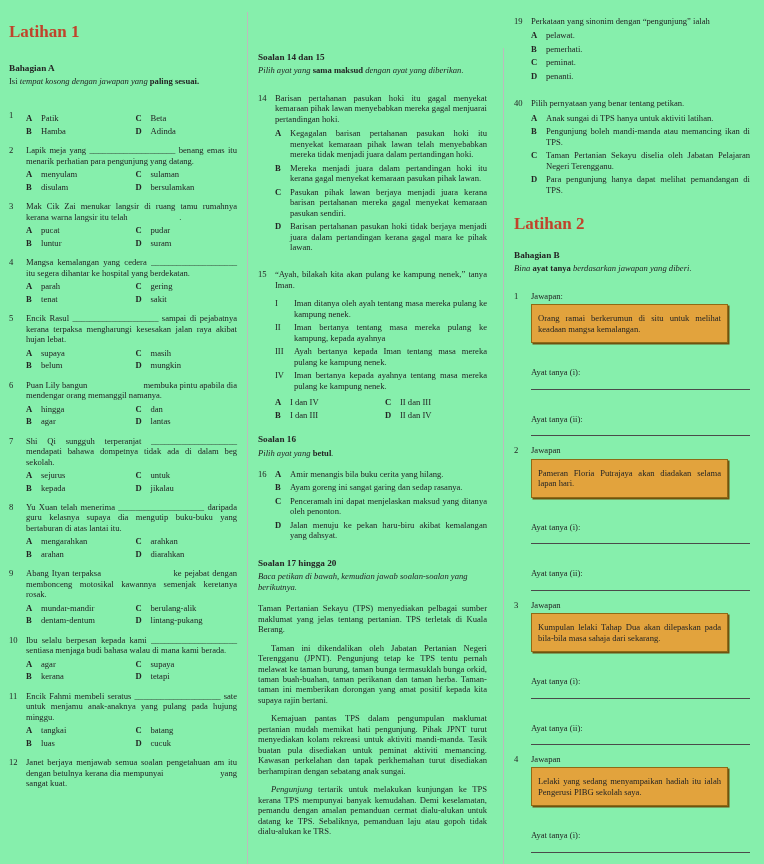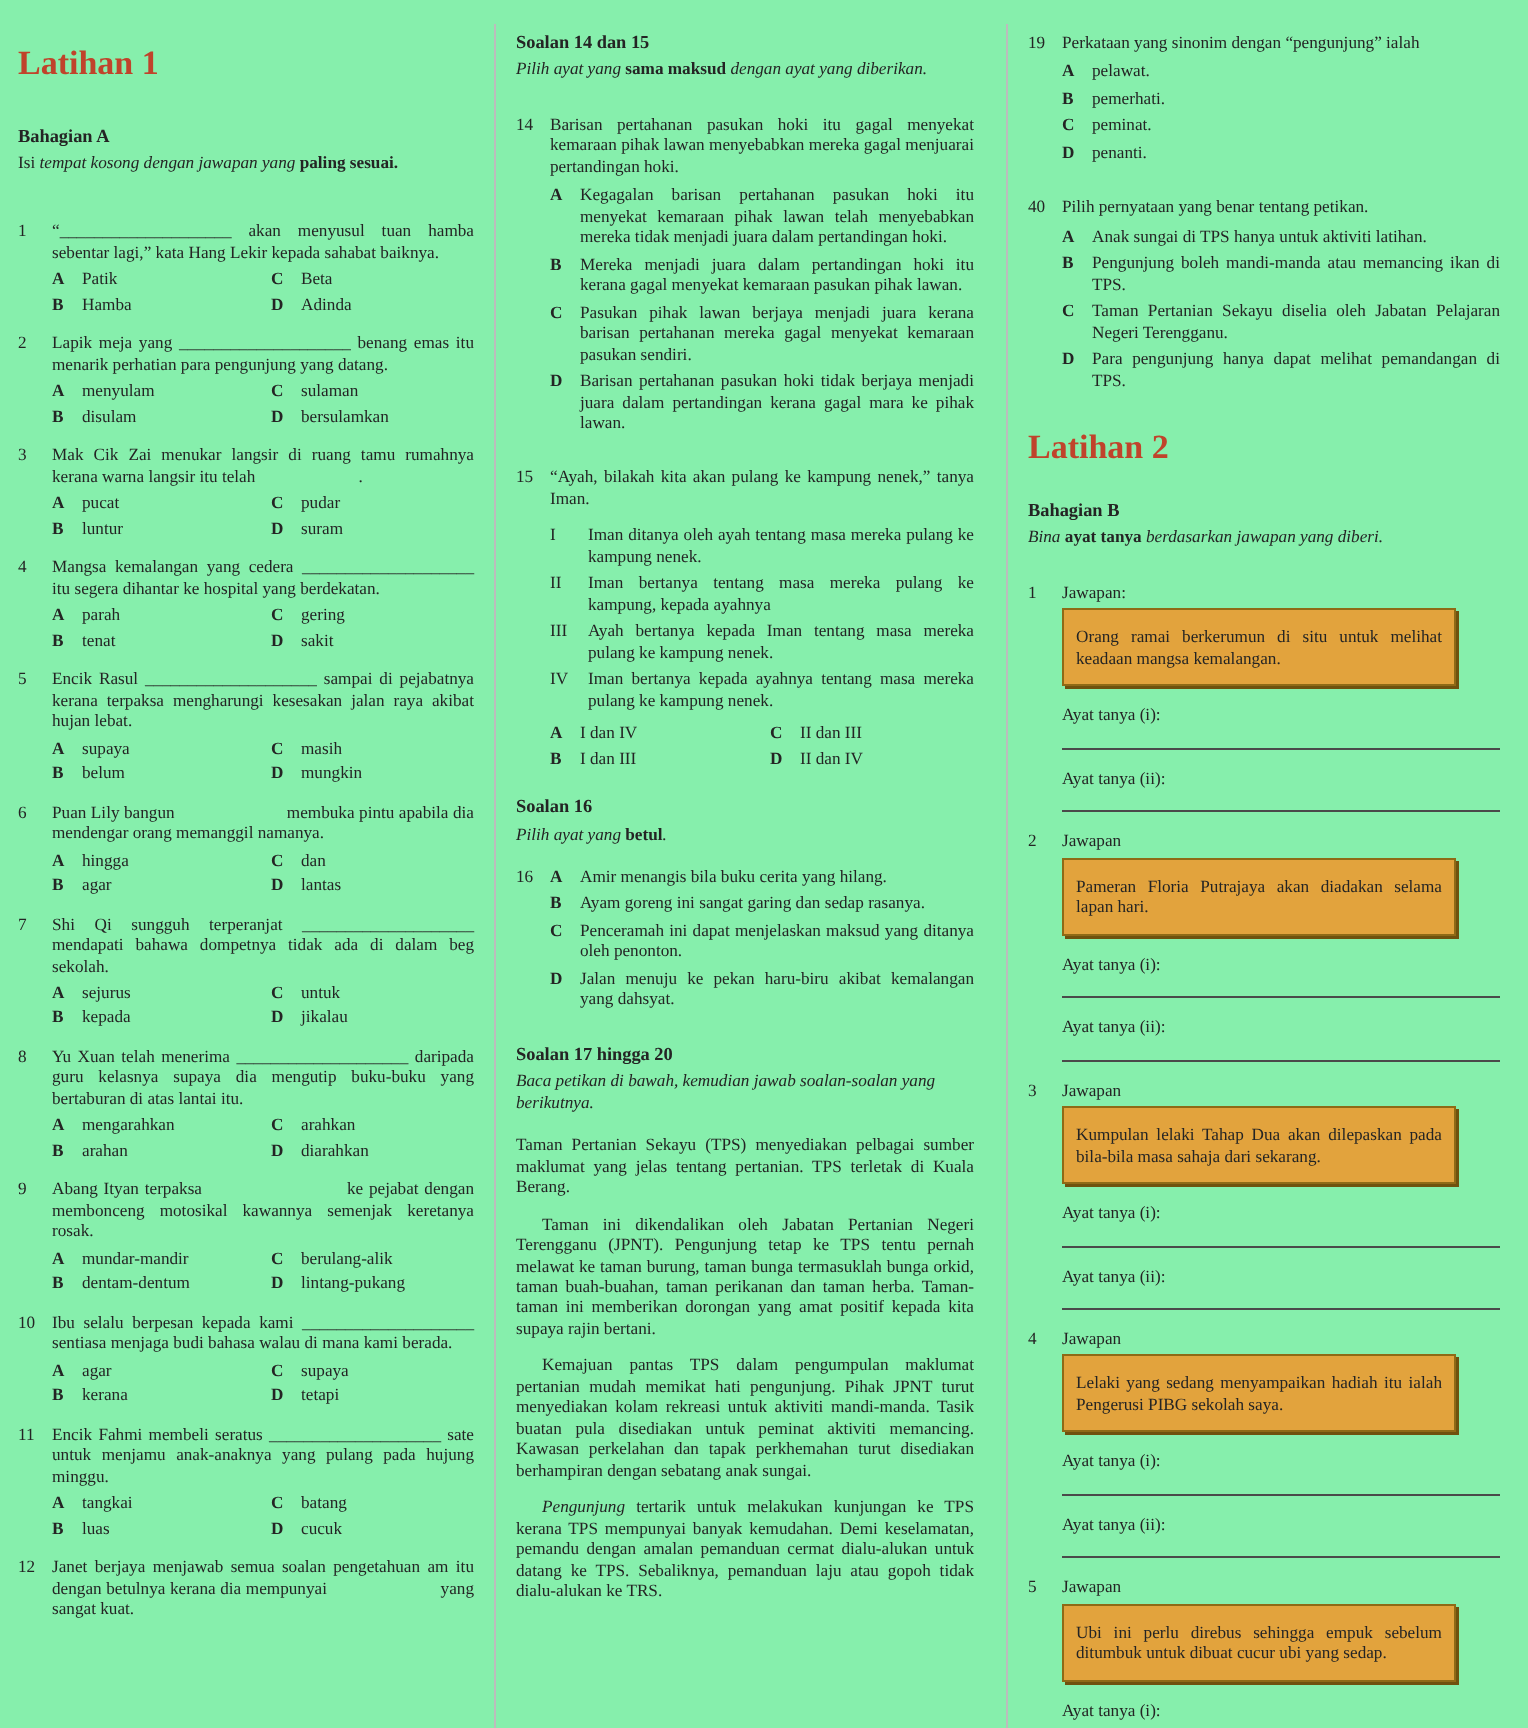--- a/index.html
+++ b/index.html
@@ -1,20 +1,20 @@
 <!DOCTYPE html>
 <html><head>
 <meta charset="utf-8">
 <style>
   html,body{margin:0;padding:0;background:#ffffff;}
   body{width:764px;height:864px;overflow:hidden;font-family:"DejaVu Serif", serif;color:#242424;}
   .page{display:flex;width:764px;height:864px;box-sizing:border-box;padding-top:12px;background:#86efac;font-family:Liberation Serif, serif;}
   .col{box-sizing:border-box;font-size:8.6px;line-height:1.22;}
   .col1{width:248px;padding:8px 10px 0 9px;border-right:1px solid #bcbcbc;}
-  .col2{width:256px;padding:4px 16px 0 10px;border-right:1px solid #bcbcbc;}
+  .col2{width:256px;padding:4px 16px 0 10px;border-right:1px solid #bcbcbc;margin-top:36px;}
   .col3{width:260px;padding:4px 14px 0 10px;}
   .ex-title{font-weight:700;font-size:17px;color:#c0432b;margin:0 0 16px;}
   .col1 .ex-title{margin:2px 0 20px;}
   .ex-title.lt2{margin:16px 0 15px;}
   .sec-title{font-weight:700;font-size:9.2px;margin:0 0 2px;}
   .instr{margin:0 0 12px;}
   .mb-xl{margin-bottom:24px}
   .mb-lg{margin-bottom:17px}
   .mb-md{margin-bottom:11px}
   .it{font-style:italic}
@@ -30,37 +30,36 @@
   .optk.wide{flex:0 0 19px;font-weight:400;}
   .optv{flex:1;min-width:0;}
   .vopt{margin-bottom:3px;}
   .vopt .optv{text-align:justify;}
   .passage{margin:2px 0 12px;}
   .passage p{margin:0 0 8px;text-align:justify;}
   .passage p.ind{text-indent:13px;}
   .ans-item{display:flex;margin-bottom:9px;}
   .ans-label{margin-bottom:3px;}
   .ansbox{background:#e2a33d;border:1px solid #8f6a16;box-shadow:1.5px 1.5px 0 #6f520e;padding:8px 6px;text-align:justify;margin:2px 22px 6px 0;}
-  .ayat{margin-top:9px;}
+  .ayat{margin-top:24px;}
   .write-line{height:11px;border-bottom:1px solid #4a4a4a;}
 </style>
 </head>
 <body>
 
 <div class="page">
 
   <div class="col col1">
     <div class="ex-title">Latihan 1</div>
     <div class="sec-title">Bahagian A</div>
     <div class="instr mb-xl"><span>Isi </span><span class="it">tempat kosong dengan jawapan yang </span><span class="bd">paling sesuai.</span></div>
     <div id="l1-questions">
         <div class="q">
           <div class="qnum">1</div>
           <div class="qbody">
-            <div class="qtext">“____________________ akan menyusul tuan hamba sebentar lagi,” kata Hang Lekir kepada sahabat baiknya.</div>
             <div class="optgrid">
               <div class="opt">
                 <span class="optk">A</span>
                 <span class="optv">Patik</span>
               </div>
               <div class="opt">
                 <span class="optk">C</span>
                 <span class="optv">Beta</span>
               </div>
               <div class="opt">

